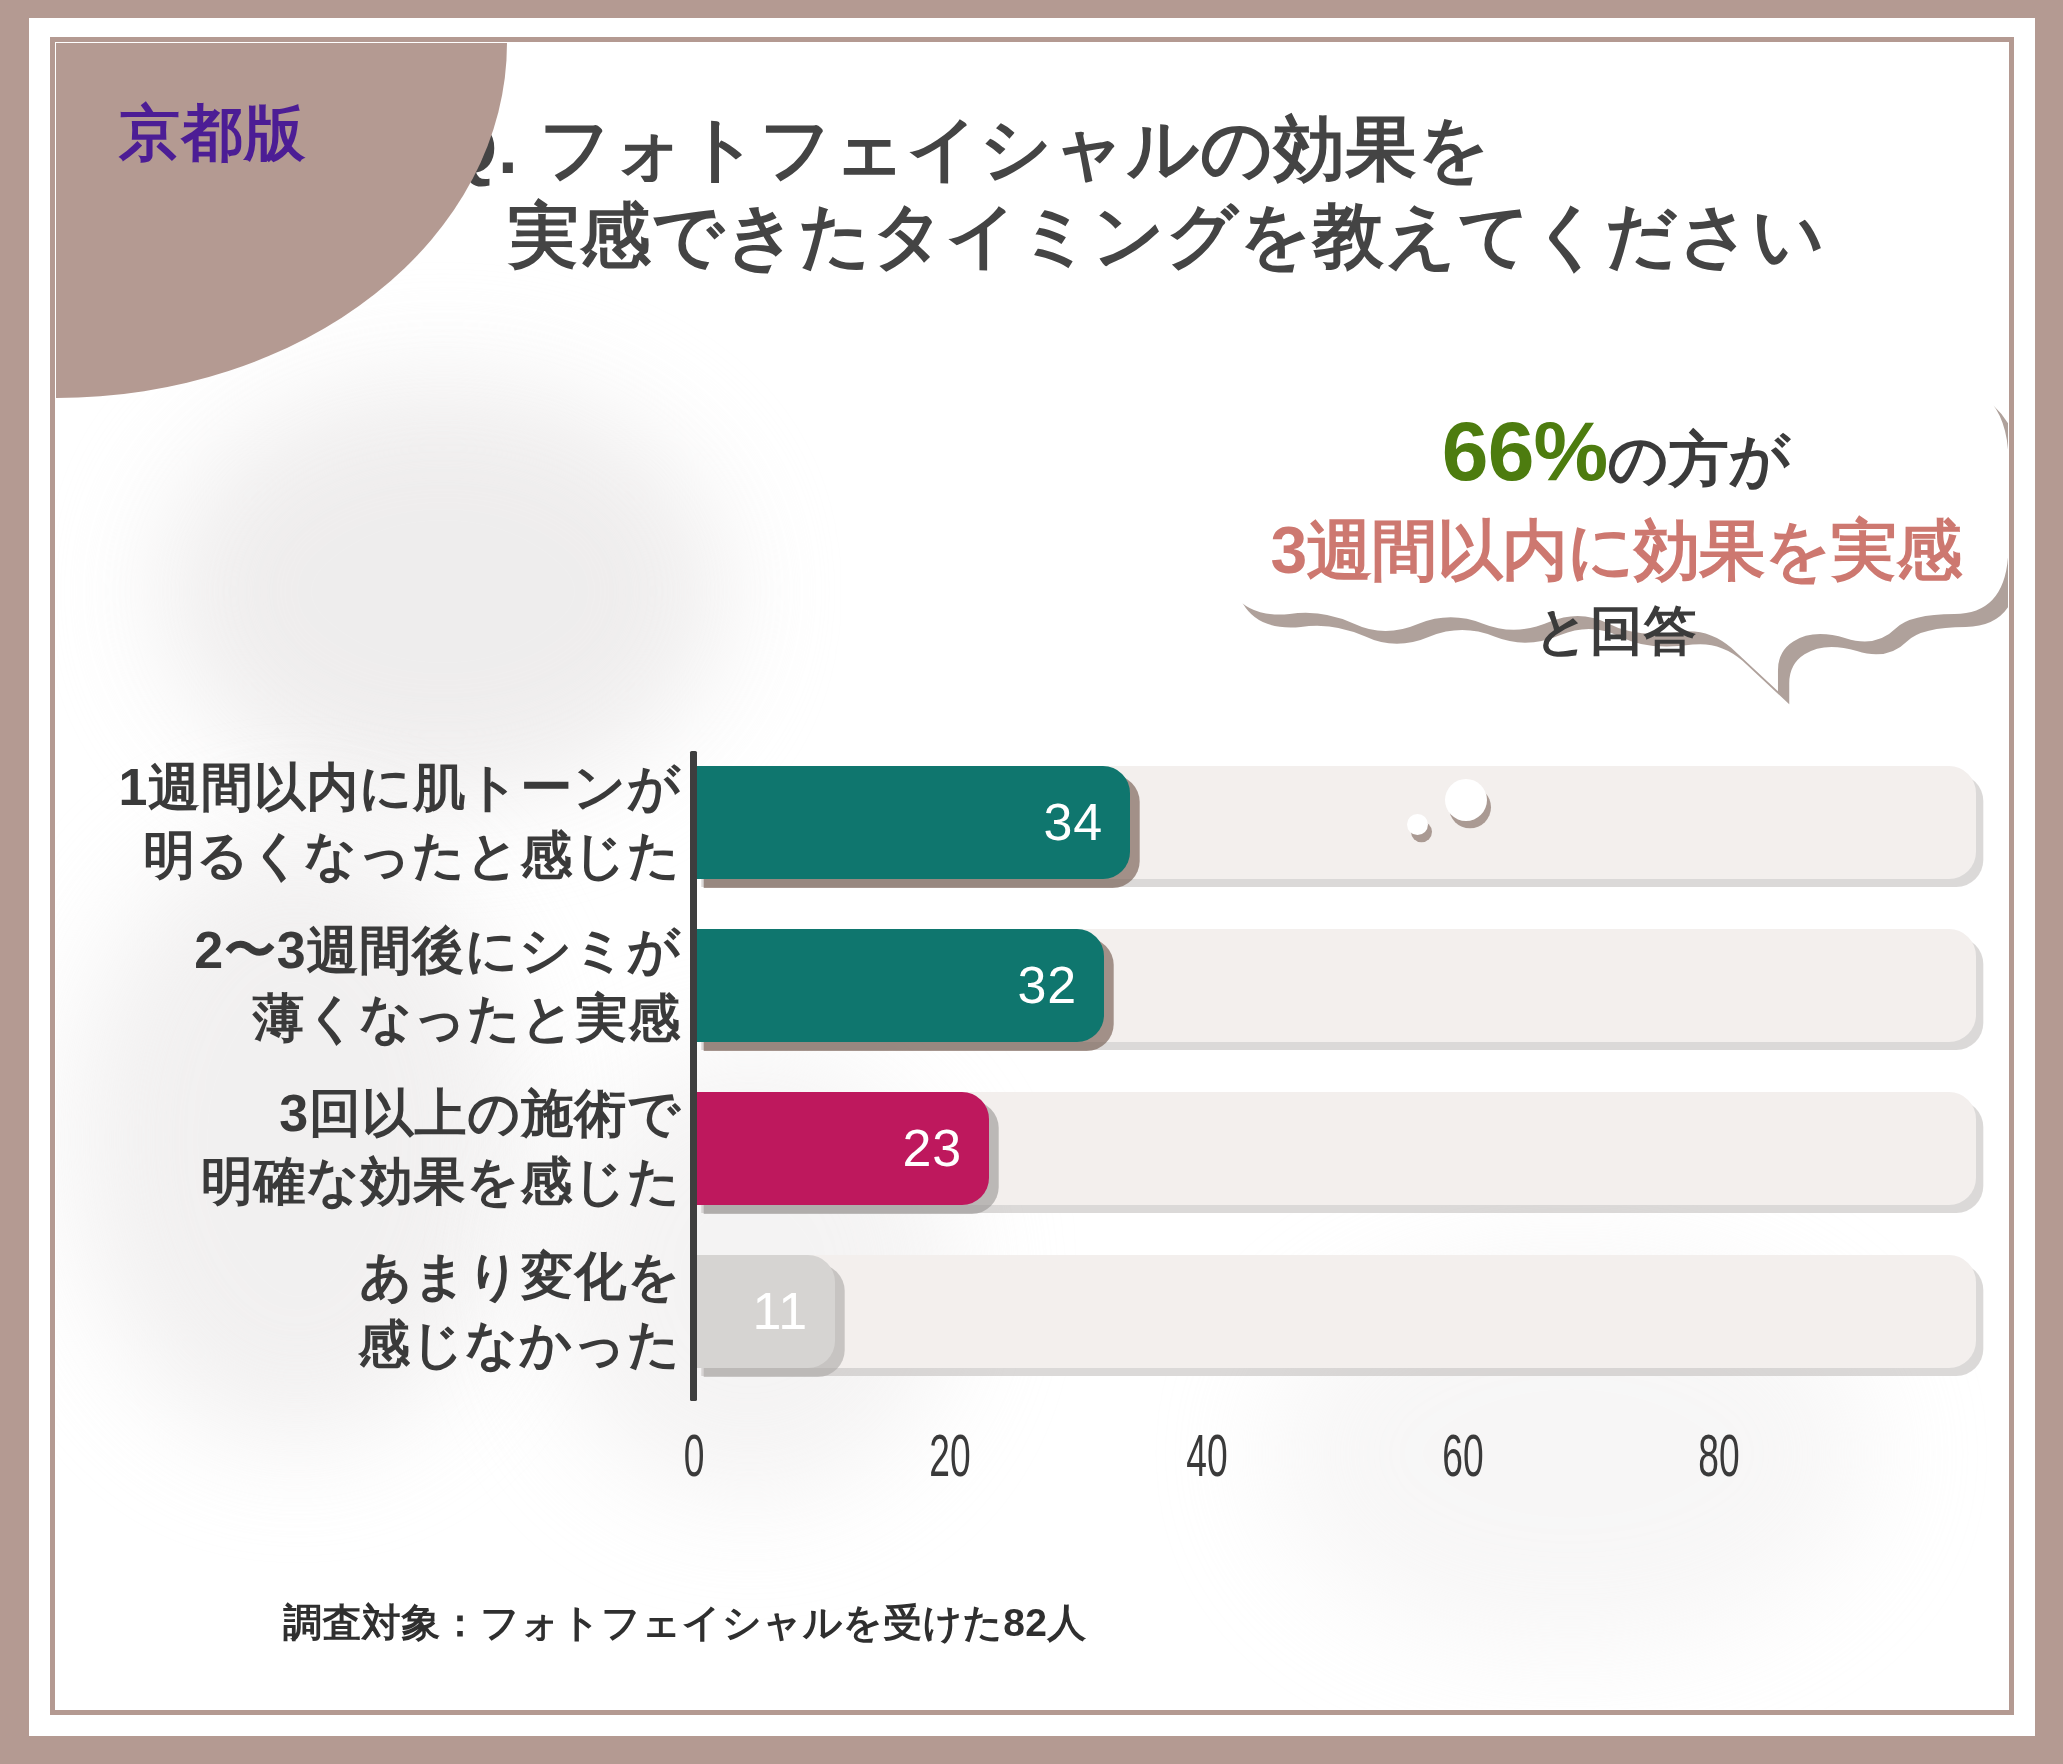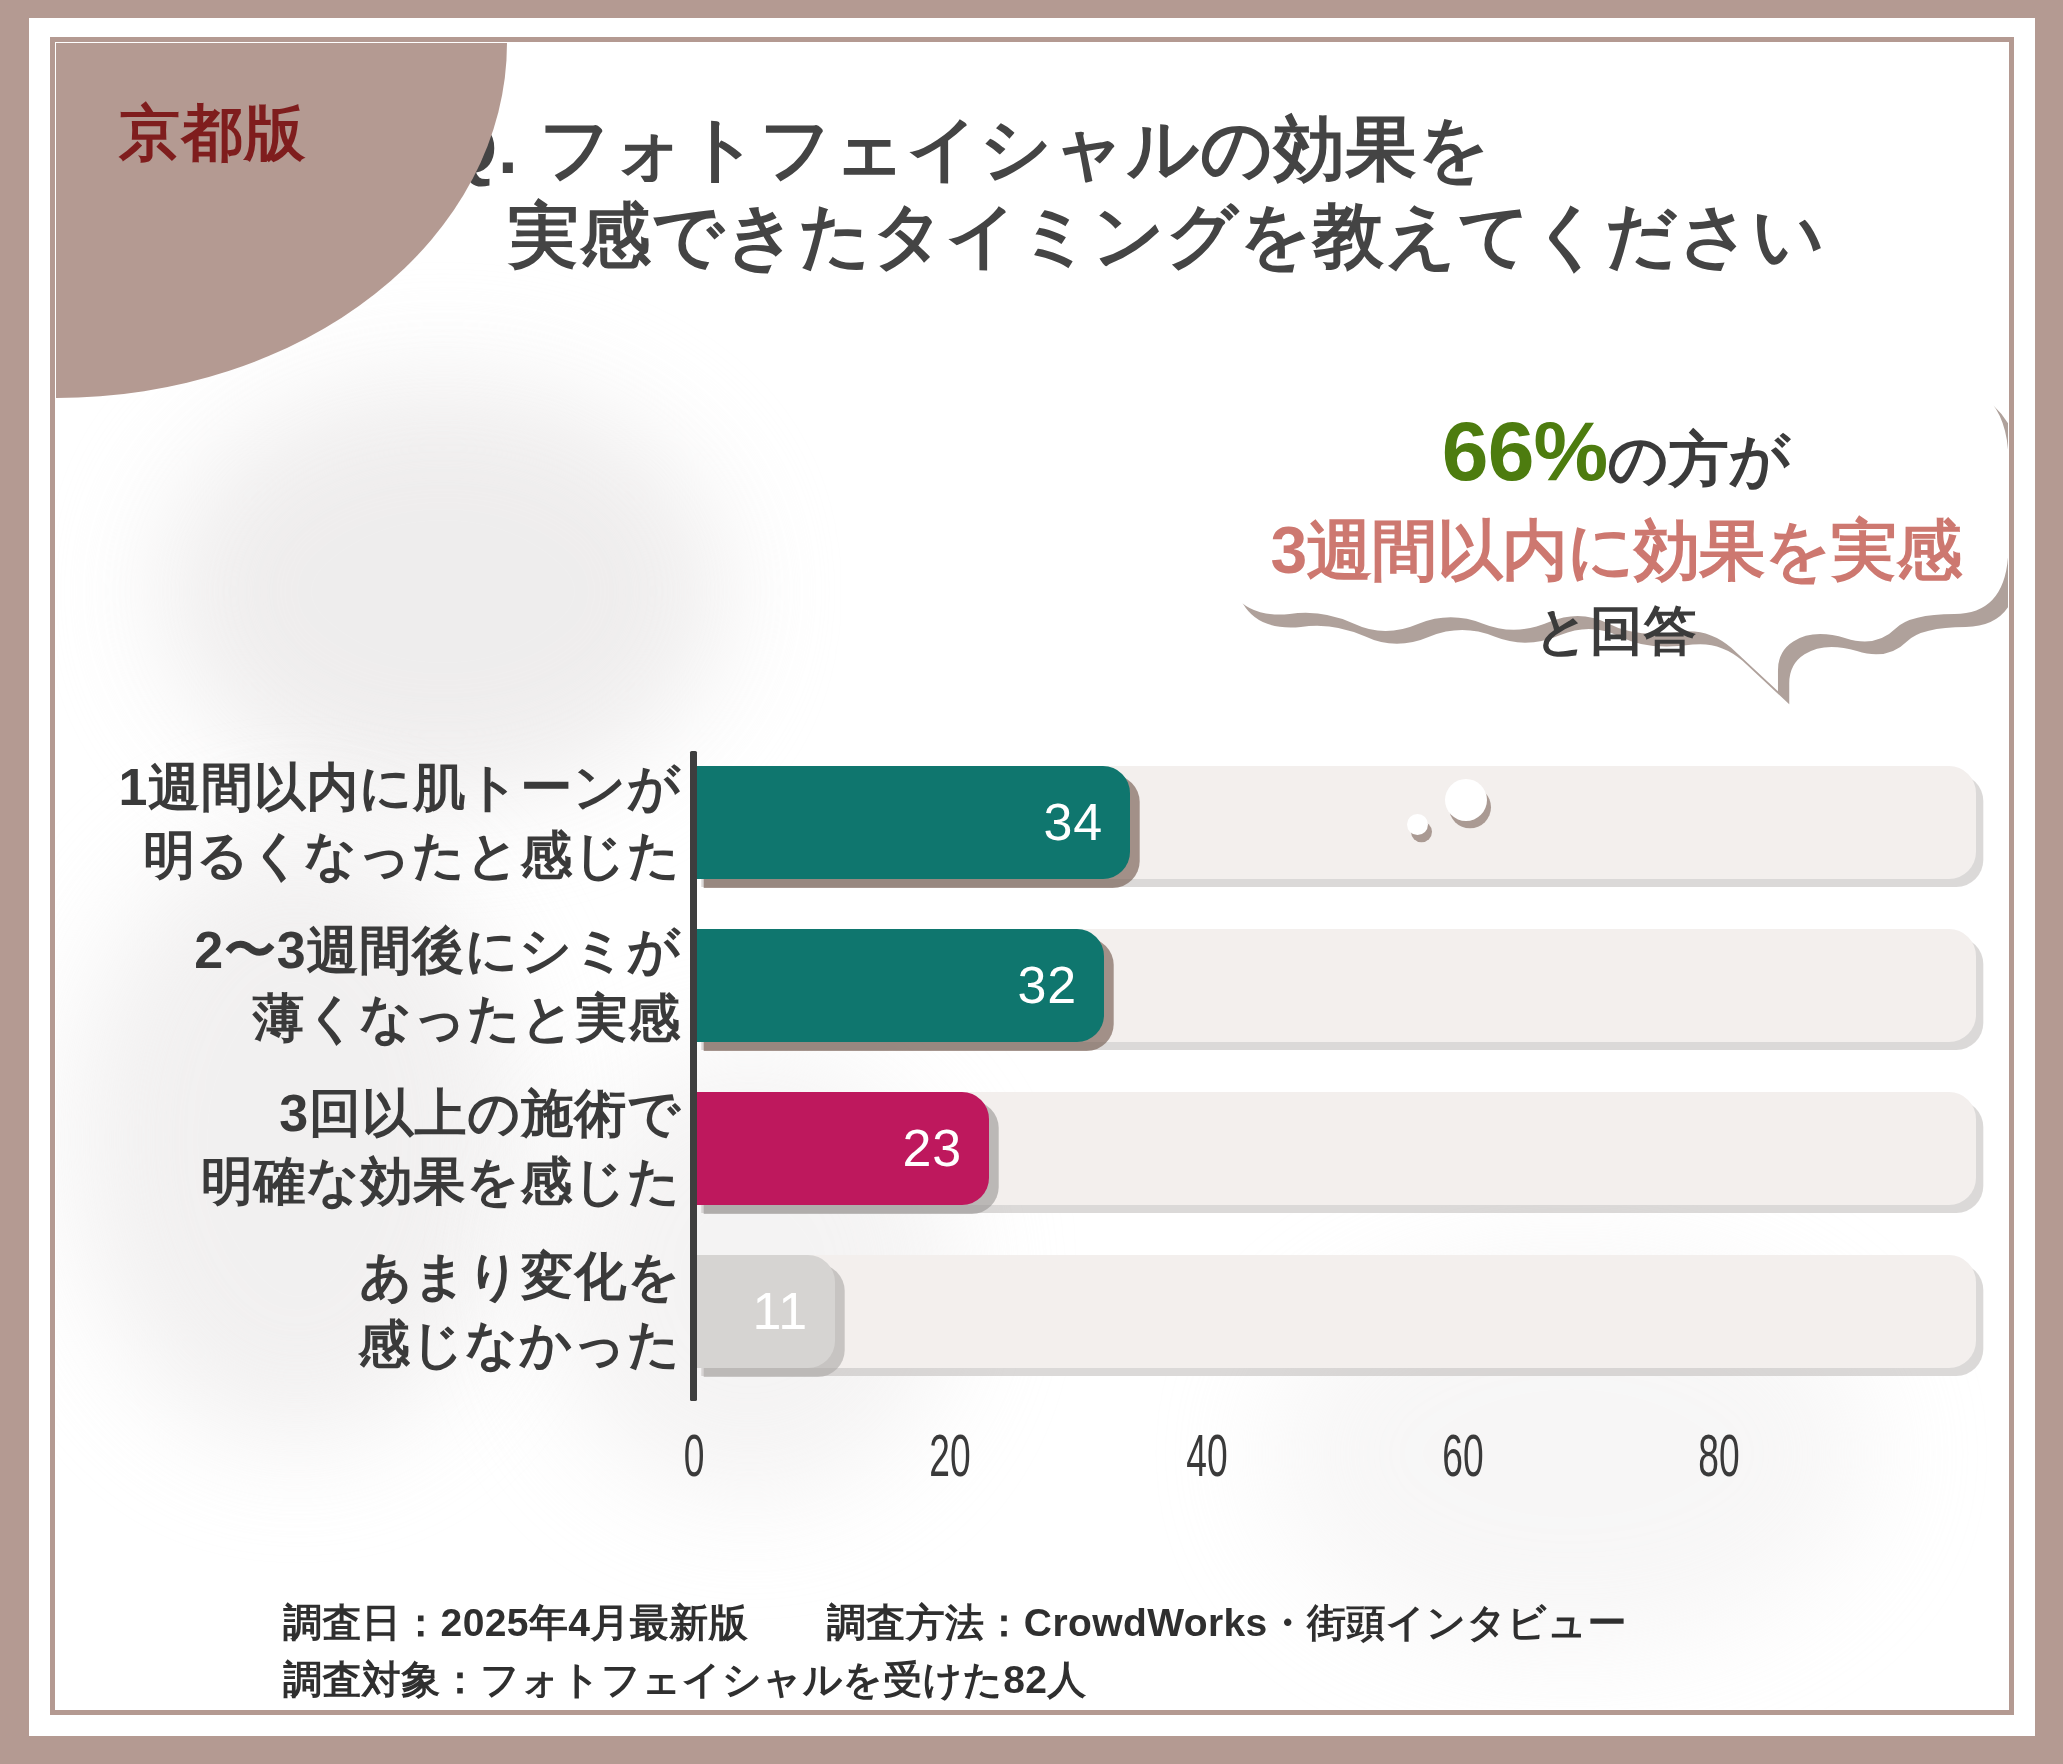--- a/index.html
+++ b/index.html
@@ -69,21 +69,21 @@
     width: 451px;
     height: 355px;
     background: #b49a92;
     border-bottom-right-radius: 100% 100%;
     z-index: 8;
   }
   .badge-text {
     position: absolute;
     left: 63px;
     top: 50px;
-    color: #7f1d1d;
+    color: #4c1d95;
     font-size: 61px;
     font-weight: 700;
     letter-spacing: 1.6px;
     white-space: nowrap;
   }
 
   
   .title {
     position: absolute;
     left: 347px;
@@ -376,19 +376,18 @@
           <div class="tick" style="left: 0px;"><span>0</span></div>
           <div class="tick" style="left: 256px;"><span>20</span></div>
           <div class="tick" style="left: 513px;"><span>40</span></div>
           <div class="tick" style="left: 769px;"><span>60</span></div>
           <div class="tick" style="left: 1025px;"><span>80</span></div>
           <div class="tick" style="left: 1348px;"><span>100</span></div>
         </div>
     </div>
 
     <div class="footer">
-      <span class="footer-row">調査日：2025年4月最新版　　調査方法：CrowdWorks・街頭インタビュー</span>
       <span class="footer-row">調査対象：フォトフェイシャルを受けた82人</span>
     </div>
 
   </div>
 </div>
 
 
 </body></html>

